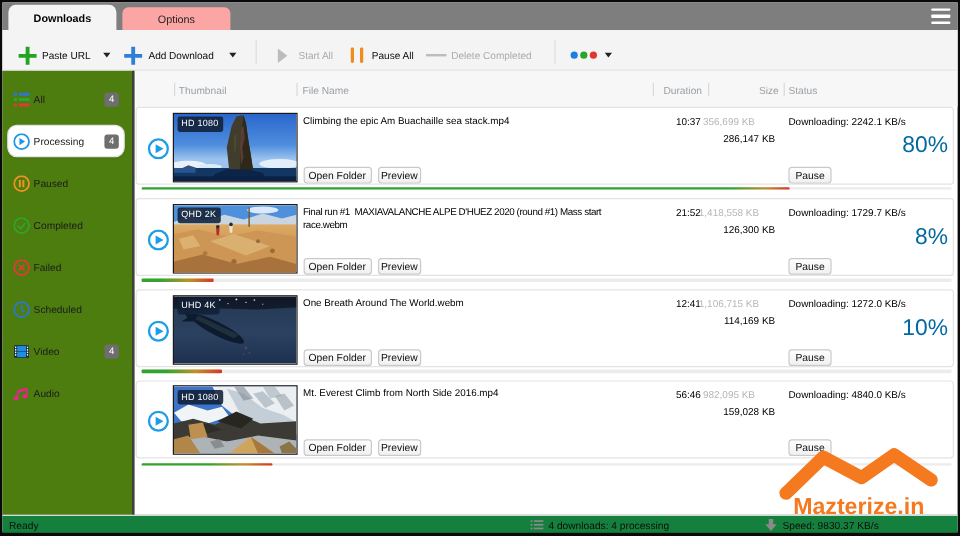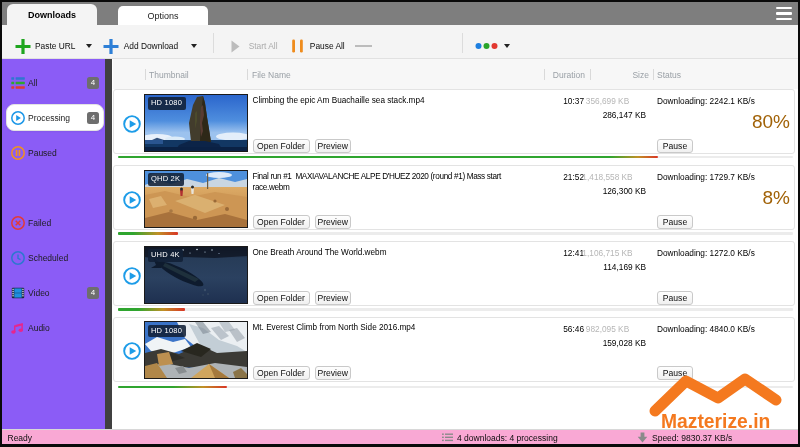--- a/index.html
+++ b/index.html
@@ -2,31 +2,31 @@
 <html><head>
 <meta charset="utf-8">
 <style>
 * { margin:0; padding:0; box-sizing:border-box; }
 html,body { width:800px; height:447px; overflow:hidden; }
 body { font-family:"Liberation Sans", sans-serif; background:#0a0a0a; position:relative; }
 .inner { position:absolute; left:2px; top:2px; width:796px; height:441px; background:#fff; }
 
 .tabbar { position:absolute; left:0; top:0; width:796px; height:23px; background:#7e7e7e; }
 .tab-active { position:absolute; left:5px; top:2px; width:90px; height:21px; background:#f4f4f4; border-radius:6px 6px 0 0; font-size:9px; font-weight:bold; color:#000; text-align:center; line-height:22px; }
-.tab-idle { position:absolute; left:116px; top:4px; width:90px; height:19px; background:#ffffff; border-radius:5px 5px 0 0; font-size:9px; color:#222; text-align:center; line-height:20px; }
+.tab-idle { position:absolute; left:100px; top:4px; width:90px; height:19px; background:#fca5a5; border-radius:5px 5px 0 0; font-size:9px; color:#222; text-align:center; line-height:20px; }
 .burger { position:absolute; left:774px; top:5px; width:16px; height:14px; }
 .burger span { position:absolute; left:0; width:16px; height:2.4px; background:#fff; border-radius:1px; }
 
 .toolbar { position:absolute; left:0; top:23px; width:796px; height:34px; background:#f4f4f4; border-bottom:1px solid #e1e1e1; }
 .tb { position:absolute; top:4px; height:34px; display:flex; align-items:center; font-size:8.4px; color:#0d0d0d; white-space:nowrap; }
 .tb.dis { color:#ababab; }
 .caret { display:inline-block; width:0; height:0; border-left:3.5px solid transparent; border-right:3.5px solid transparent; border-top:4.5px solid #222; }
 .vsep { position:absolute; top:8px; width:1px; height:20px; background:#dcdcdc; }
 
-.sidebar { position:absolute; left:0; top:57px; width:110px; height:370px; background:#8b5cf6; border-right:7px solid #404040; }
+.sidebar { position:absolute; left:0; top:57px; width:110px; height:370px; background:#4d7c0f; border-right:2px solid #404040; }
 .sitem { position:absolute; left:0; width:110px; height:35px; }
 .sicon { position:absolute; left:9px; top:50%; margin-top:-7px; width:14px; height:14px; }
 .slabel { position:absolute; left:26px; top:50%; margin-top:-6px; font-size:8.5px; color:#1c1c1c; line-height:12px; }
 .sbadge { position:absolute; left:85px; top:50%; margin-top:-6px; width:12px; height:12px; background:#6e6e6e; border-radius:2.5px; color:#fff; font-size:8px; text-align:center; line-height:12px; }
 .ssel { position:absolute; left:4px; top:3.5px; width:98px; height:27.5px; background:#fff; border:1px solid #e3e3e3; border-radius:8px; box-shadow:0 1px 2px rgba(0,0,0,0.05); }
 
 .thead { position:absolute; left:111px; top:57px; width:685px; height:30px; background:#f7f7f7; font-size:8.5px; color:#9aa0a6; }
 .th { position:absolute; top:11px; }
 .thsep { position:absolute; top:10px; width:1px; height:11px; background:#d9d9d9; }
 .card { position:absolute; left:111px; width:682px; height:65px; background:#fff; border:1px solid #e3e3e3; border-radius:3px; font-size:8.3px; }
@@ -34,24 +34,24 @@
 .ptrack { position:absolute; left:116px; width:675px; height:2.5px; border-radius:1px; background:#ececec; }
 .play { position:absolute; left:8.5px; top:24.5px; width:18px; height:18px; }
 .thumb { position:absolute; left:30px; top:3.5px; width:104px; height:58px; border:1px solid #1a1a1a; }
 .thumb svg { display:block; }
 .qlabel { position:absolute; left:2.5px; top:2.5px; background:rgba(17,32,54,0.88); color:#fff; font-size:7.5px; height:12.5px; line-height:12.5px; padding:0 3.5px; border-radius:2px; letter-spacing:0.2px; }
 .fname { position:absolute; left:138.5px; top:4.5px; width:292px; font-size:8.2px; color:#000; line-height:11px; }
 .fdur { position:absolute; left:400px; top:6px; width:70px; color:#000; text-align:right; }
 .fsz1 { position:absolute; left:455px; top:6px; width:77px; color:#b6b6b6; text-align:center; }
 .fsz2 { position:absolute; left:455px; top:20px; width:77px; color:#000; text-align:right; }
 .fstat { position:absolute; left:543px; top:6px; color:#000; }
-.fpct { position:absolute; left:576px; top:21px; width:100px; font-size:19px; color:#a16207; text-align:right; }
+.fpct { position:absolute; left:576px; top:21px; width:100px; font-size:19px; color:#0369a1; text-align:right; }
 .btn { position:absolute; top:48.5px; height:14px; background:linear-gradient(#fefefe,#f0f0f0); border:1px solid #c9c9c9; border-radius:3px; font-size:8.6px; color:#0d0d0d; text-align:center; line-height:12px; white-space:nowrap; }
 
-.statusbar { position:absolute; left:0; top:427px; width:796px; height:15px; background:#f9a8d4; border-top:1px solid #d8d8d8; font-size:8.5px; color:#0d0d0d; }
+.statusbar { position:absolute; left:0; top:427px; width:796px; height:15px; background:#15803d; border-top:1px solid #d8d8d8; font-size:8.5px; color:#0d0d0d; }
 .watermark { position:absolute; left:640px; top:367px; width:156px; height:64px; }
 </style>
 </head>
 <body>
 <div class="inner">
 
   <div class="tabbar">
     <div class="tab-active">Downloads</div>
     <div class="tab-idle">Options</div>
     <div class="burger">
@@ -90,20 +90,21 @@
     <div class="tb" style="left:290px">
       <svg width="11" height="14" viewBox="0 0 11 14">
           <rect x="0.2" y="0.5" width="2.8" height="13" rx="1.2" fill="#ef8c1d"></rect>
           <rect x="8" y="0.5" width="2.8" height="13" rx="1.2" fill="#ef8c1d"></rect>
         </svg>
     </div>
     <div class="tb" style="left:307.8px">Pause All</div>
     <div class="tb" style="left:353px">
         <div style="width:17px;height:2.6px;background:#bcbcbc"></div>
       </div>
+    <div class="tb dis" style="left:374px">Delete Completed</div>
     <div class="vsep" style="left:460px"></div>
     <div class="tb" style="left:473px">
       <svg width="24" height="8" viewBox="0 0 24 8">
           <circle cx="3.5" cy="4" r="3" fill="#1d7fe0"></circle>
           <circle cx="11.5" cy="4" r="3" fill="#2aa52a"></circle>
           <circle cx="19.5" cy="4" r="3" fill="#e23730"></circle>
         </svg>
     </div>
     <div class="tb" style="left:501.5px">
         <span class="caret"></span>
@@ -132,20 +133,27 @@
       <div class="slabel">Processing</div>
         <div class="sbadge">4</div>
     </div>
     <div class="sitem" style="top:76px">
       <svg class="sicon" viewBox="0 0 14 14">
           <circle cx="7" cy="7" r="6.2" fill="none" stroke="#f0921e" stroke-width="1.5"></circle>
           <rect x="4.7" y="4" width="1.7" height="6" fill="#f0921e"></rect>
           <rect x="7.6" y="4" width="1.7" height="6" fill="#f0921e"></rect>
         </svg>
       <div class="slabel">Paused</div>
+    </div>
+    <div class="sitem" style="top:111px">
+      <svg class="sicon" viewBox="0 0 14 14">
+          <circle cx="7" cy="7" r="6.2" fill="none" stroke="#2fa52f" stroke-width="1.5"></circle>
+          <path d="M4 7.2 L6.2 9.4 L10.1 4.8" fill="none" stroke="#2fa52f" stroke-width="1.5"></path>
+        </svg>
+      <div class="slabel">Completed</div>
     </div>
     <div class="sitem" style="top:146px">
       <svg class="sicon" viewBox="0 0 14 14">
           <circle cx="7" cy="7" r="6.2" fill="none" stroke="#e23b36" stroke-width="1.5"></circle>
           <path d="M4.7 4.7 L9.3 9.3 M9.3 4.7 L4.7 9.3" stroke="#e23b36" stroke-width="1.5"></path>
         </svg>
       <div class="slabel">Failed</div>
     </div>
     <div class="sitem" style="top:181px">
       <svg class="sicon" viewBox="0 0 14 14">
@@ -316,20 +324,21 @@
           <circle cx="63" cy="47" r="1" fill="#364960"></circle>
           <circle cx="58" cy="48" r="0.8" fill="#364960"></circle>
       </svg>
       <div class="qlabel">UHD 4K</div>
     </div>
     <div class="fname">One Breath Around The World.webm</div>
     <div class="fdur">12:41</div>
     <div class="fsz1">1,106,715 KB</div>
     <div class="fsz2">114,169 KB</div>
     <div class="fstat">Downloading: 1272.0 KB/s</div>
+    <div class="fpct">10%</div>
     <div class="btn" style="left:138.5px;width:57px">Open Folder</div>
     <div class="btn" style="left:201px;width:35.5px">Preview</div>
     <div class="btn" style="left:543px;width:36px">Pause</div>
   </div>
   <div class="ptrack" style="top:306px"></div>
     <div class="pbar" style="top:306px;width:67px;background:linear-gradient(90deg,#2fa52f 0,#2fa52f 20px,#c09127 45px,#d93425 100%)"></div>
 
   <div class="card" style="top:314.5px">
     <svg class="play" viewBox="0 0 17 17">
         <circle cx="8.5" cy="8.5" r="7.4" fill="#fff" stroke="#1d9ce8" stroke-width="1.8"></circle>

